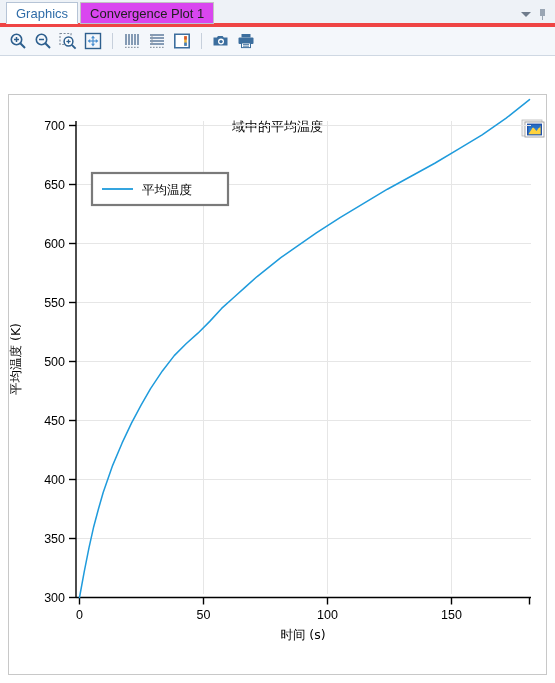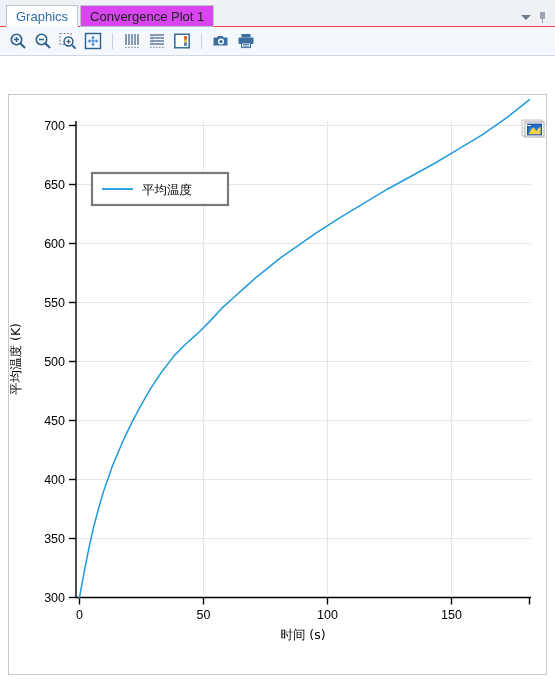--- a/index.html
+++ b/index.html
@@ -14,21 +14,21 @@
     display:flex;flex-direction:column;
     background:#ffffff;
     box-sizing:border-box;
     position:relative;
   }
 
   
   .tabbar{
     height:27px;
     background:#eef2f7;
-    border-bottom:1px solid #ef4444;
+    border-bottom:4px solid #ef4444;
     display:flex;align-items:flex-end;
     position:relative;
     flex:0 0 auto;
     box-sizing:border-box;
   }
   .tab{
     height:22px;
     line-height:22px;
     padding:0 9px;
     font-size:13px;
@@ -257,20 +257,21 @@
         <rect x="1.5" y="5.4" width="15" height="6.6" rx="1" fill="#3c6e9e"></rect>
         <rect x="4.5" y="11" width="9" height="4.6" fill="#ffffff" stroke="#3c6e9e" stroke-width="1"></rect>
         <line x1="6" y1="12.6" x2="12" y2="12.6" stroke="#3c6e9e" stroke-width="0.9"></line>
         <line x1="6" y1="14.2" x2="12" y2="14.2" stroke="#3c6e9e" stroke-width="0.9"></line>
       </svg>
     </div>
   </div>
 
   <div class="canvas">
 
+    <div class="plot-title">域中的平均温度</div>
 
     <svg class="thumb-icon" viewBox="0 0 26 24">
       <rect x="2" y="3" width="20" height="16" fill="#f2f2f2" stroke="#b8b8b8" stroke-width="0.8"></rect>
       <rect x="5" y="5" width="19" height="15" fill="#ffffff" stroke="#9d9d9d" stroke-width="0.9"></rect>
       <rect x="7" y="6.6" width="15" height="11.8" fill="#1f4fa8"></rect>
       <rect x="8.4" y="7.8" width="12.2" height="9.4" fill="#2f7fd0"></rect>
       <path d="M8.4 17.2 L13 10 L16.5 14 L20.6 8.6 L20.6 17.2 Z" fill="#ffd23c"></path>
       <rect x="8.4" y="7.8" width="12.2" height="3" fill="#1d5fb8" opacity="0.55"></rect>
     </svg>
 

